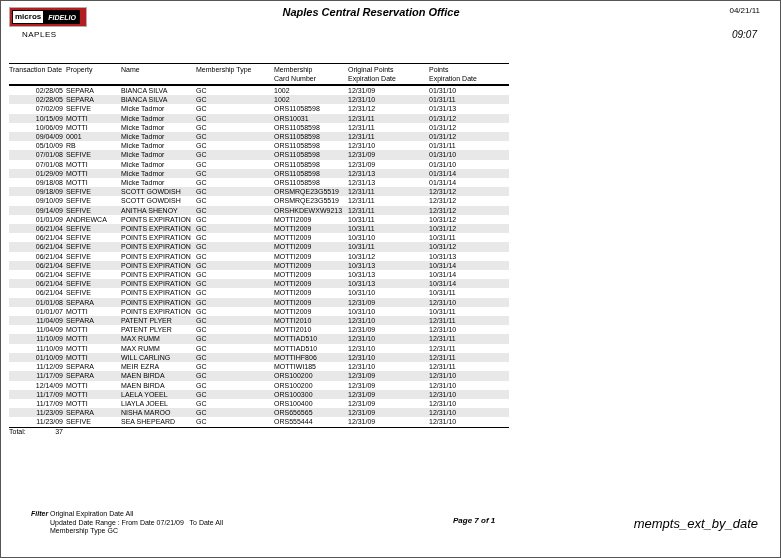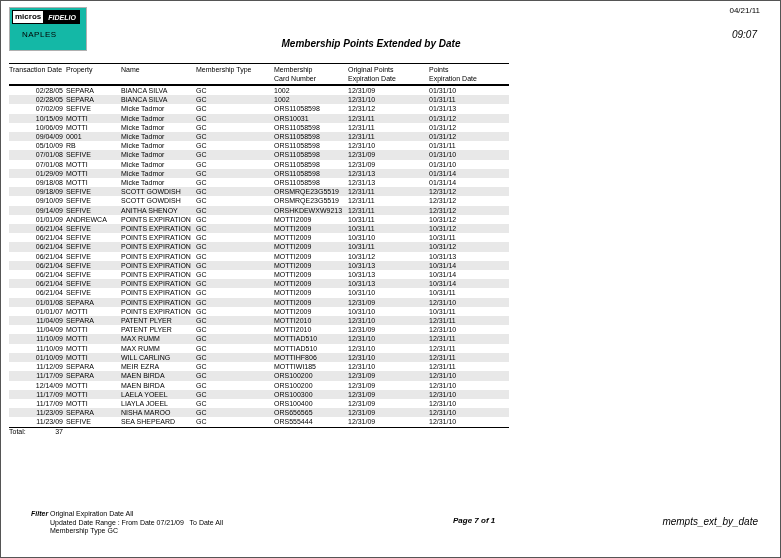--- a/index.html
+++ b/index.html
@@ -8,23 +8,23 @@
   .page {
     position: relative;
     width: 781px; height: 558px;
     border: 1px solid #555;
     background: #fff;
     overflow: hidden;
   }
   
   .logo-box {
     position: absolute; left: 8px; top: 6px;
-    width: 78px; height: 44px;
+    width: 78px; height: 20px;
     border: 1px solid #b0b0b0;
-    background: #14b8a6;
+    background: #b91c1c;
   }
   .logo { position: absolute; left: 2px; top: 2px; display: flex; align-items: stretch; }
   .logo-micros {
     background: #fff; color: #000;
     border: 1px solid #000;
     font-size: 8px; font-weight: bold;
     padding: 1px 2px; line-height: 9px;
   }
   .logo-fidelio {
     background: #000; color: #fff;
@@ -61,36 +61,36 @@
   }
   .report-table tbody tr.alt { background: var(--stripe, #e8e8e8); }
   .report-table td.col-0 { text-align: right; padding-right: 3px; }
   
   .total-label { position: absolute; left: 8px; top: 427px; font-size: 7px; }
   .total-value { position: absolute; left: 8px; top: 427px; width: 54px; text-align: right; font-size: 7px; }
   
   .filter-label { position: absolute; left: 30px; top: 509px; font-size: 7px; font-weight: bold; font-style: italic; }
   .filter-lines { position: absolute; left: 49px; top: 509px; font-size: 7px; line-height: 8.6px; white-space: pre; }
   .page-number { position: absolute; left: 452px; top: 515px; font-size: 8px; font-style: italic; font-weight: bold; }
-  .report-filename { position: absolute; right: 22px; top: 515px; font-size: 10px; font-style: italic; }
+  .report-filename { position: absolute; right: 22px; top: 515px; font-size: 13px; font-style: italic; }
 </style>
 </head>
 <body>
 
 <div class="page">
 
   <div class="logo-box">
     <div class="logo">
       <span class="logo-micros">micros</span>
       <span class="logo-fidelio">FIDELIO</span>
     </div>
     <div class="property-name">NAPLES</div>
   </div>
 
-  <div class="report-subtitle">Membership Points Extended by Date</div>
+  <div class="report-title">Naples Central Reservation Office</div>
   <div class="run-date">04/21/11</div>
   <div class="run-time">09:07</div>
 
   <table class="report-table">
     <colgroup>
       <col style="width:57px">
         <col style="width:55px">
         <col style="width:75px">
       <col style="width:78px">
         <col style="width:74px">

